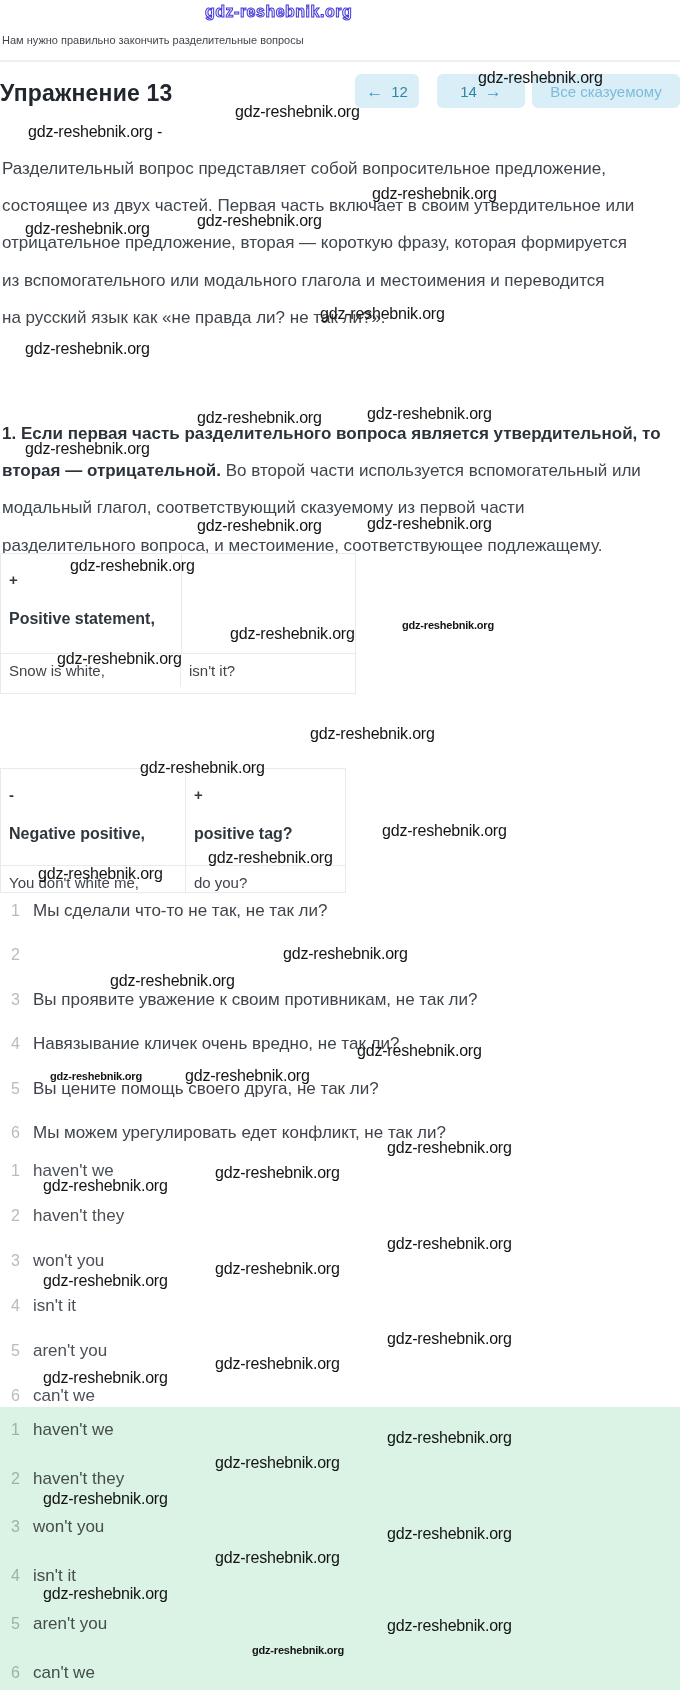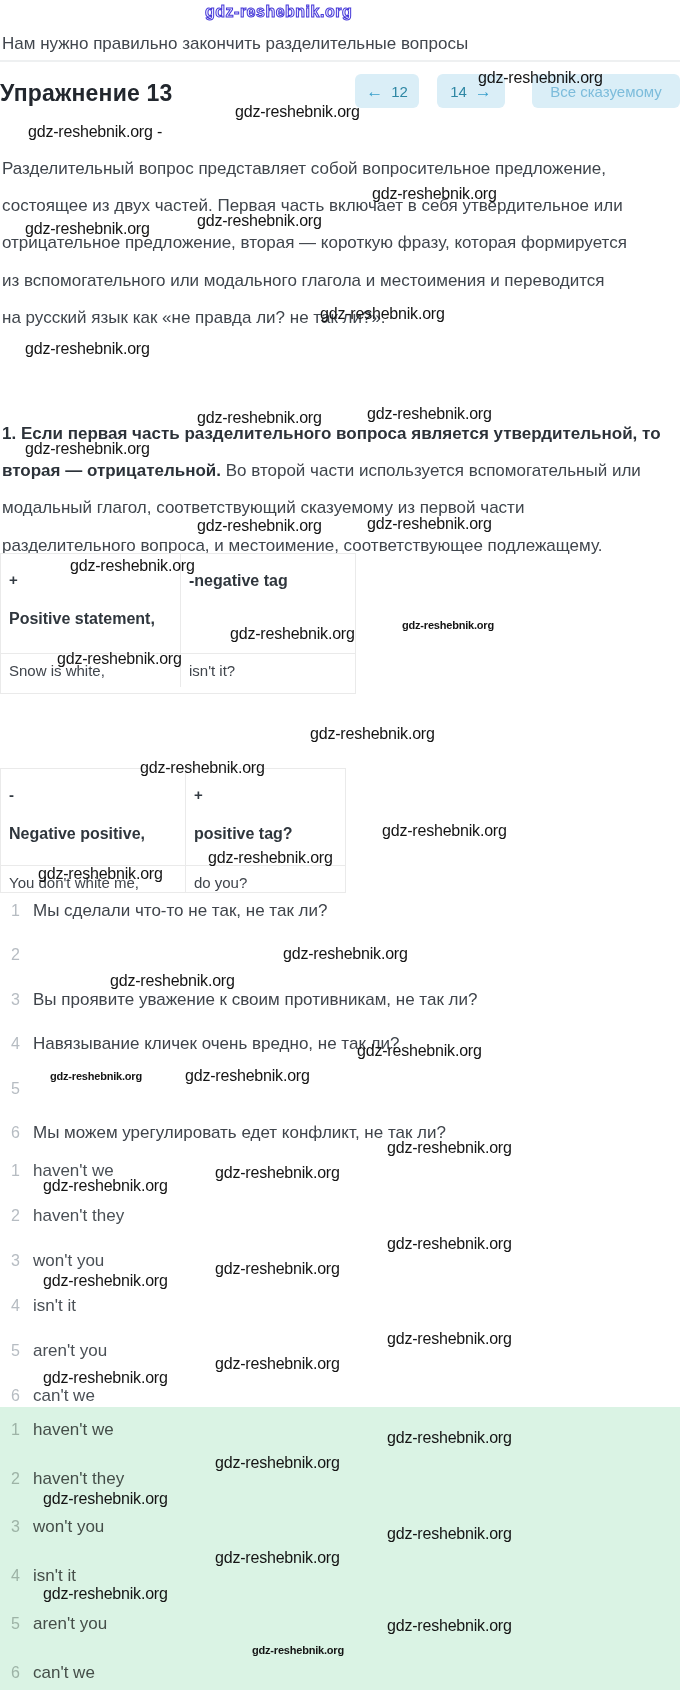--- a/index.html
+++ b/index.html
@@ -6,29 +6,29 @@
   #page{position:relative;width:680px;height:1690px;overflow:hidden;background:#ffffff;
         font-family:"Liberation Sans","DejaVu Sans",sans-serif;color:#3f454c;}
   .abs{position:absolute;}
   
   .wm{position:absolute;white-space:nowrap;color:#141414;font-weight:500;
       font-size:16px;letter-spacing:-0.2px;z-index:5;line-height:1;}
   .wm.sm{font-size:11px;font-weight:600;}
   .wm.outline{font-size:16px;font-weight:700;color:#efedff;
       -webkit-text-stroke:1px #4538d8;letter-spacing:0.5px;}
   
-  .lead{left:2px;top:34px;font-size:17px;color:#41464d;}
+  .lead{left:2px;top:34px;font-size:11px;color:#41464d;}
   .divider{left:0;top:60px;width:680px;height:2px;background:#eef0f1;}
   .title{left:0;top:80px;font-size:23px;font-weight:700;color:#22272e;letter-spacing:0.2px;}
   .navbtn{position:absolute;top:74px;height:34px;background:#daeef7;border-radius:6px;
       display:flex;align-items:center;justify-content:center;gap:8px;font-size:15px;
       color:#2e87a4;cursor:pointer;border:none;}
   .navbtn .arrow{color:#3aa0cc;font-size:17px;line-height:1;}
   #btn-prev{left:355px;width:64px;}
-  #btn-next{left:437px;width:68px;}
+  #btn-next{left:437px;width:88px;}
   #btn-all{left:532px;width:148px;color:#7cbcdb;}
   
   #intro{left:2px;top:150px;width:676px;font-size:17px;line-height:37.2px;}
   
   #example{left:18px;top:358px;width:650px;display:flex;align-items:flex-start;}
   #example .dot{width:5px;height:5px;border-radius:50%;background:#9aa1a8;margin-top:8px;margin-right:12px;flex:none;}
   #example .ex-text{font-style:italic;font-size:17px;color:#38434e;line-height:20px;}
   
   .rule{left:2px;top:0;width:676px;font-size:17px;line-height:37.2px;}
   #rule1{top:415px;}
@@ -132,44 +132,41 @@
     <span>14</span>
     <span class="arrow">→</span>
   </button>
   <button class="navbtn" id="btn-all">
     <span>Все сказуемому</span>
   </button>
 
   <div class="abs" id="intro">
 
   <div class="iline">Разделительный вопрос представляет собой вопросительное предложение,</div>
-      <div class="iline">состоящее из двух частей. Первая часть включает в себя утвердительное или</div>
+      <div class="iline">состоящее из двух частей. Первая часть включает в своим утвердительное или</div>
       <div class="iline">отрицательное предложение, вторая — короткую фразу, которая формируется</div>
       <div class="iline">из вспомогательного или модального глагола и местоимения и переводится</div>
       <div class="iline">на русский язык как «не правда ли? не так ли?».</div>
     </div>
 
 
   <div class="abs rule" id="rule1">
 
   <div><span class="b">1. Если первая часть разделительного вопроса является утвердительной, то</span><span></span></div>
       <div><span class="b">вторая — отрицательной.</span><span> Во второй части используется вспомогательный или</span></div>
       <div><span class="b"></span><span>модальный глагол, соответствующий сказуемому из первой части</span></div>
       <div><span class="b"></span><span>разделительного вопроса, и местоимение, соответствующее подлежащему.</span></div>
     </div>
 
   <div class="gtable" id="table1">
     <div class="trow thead">
       <div class="tcell c1">
         <div class="sign">+</div>
         <div class="tlabel">Positive statement,</div>
       </div>
-      <div class="tcell c2">
-        <div class="tlabel">-negative tag</div>
-      </div>
     </div>
     <div class="trow tbody">
       <div class="tcell c1">
         <div class="tval">Snow is white,</div>
       </div>
       <div class="tcell c2">
         <div class="tval">isn't it?</div>
       </div>
     </div>
   </div>
@@ -212,20 +209,21 @@
         <span class="qtext">Вы проявите уважение к своим противникам, не так ли?</span>
       </div>
 
       <div class="qrow">
         <span class="qnum">4</span>
         <span class="qtext">Навязывание кличек очень вредно, не так ли?</span>
       </div>
 
       <div class="qrow">
         <span class="qnum">5</span>
+        <span class="qtext">Вы цените помощь своего друга, не так ли?</span>
       </div>
 
       <div class="qrow">
         <span class="qnum">6</span>
         <span class="qtext">Мы можем урегулировать едет конфликт, не так ли?</span>
       </div>
     </div>
 
   <div class="qlist" id="answers">
 

